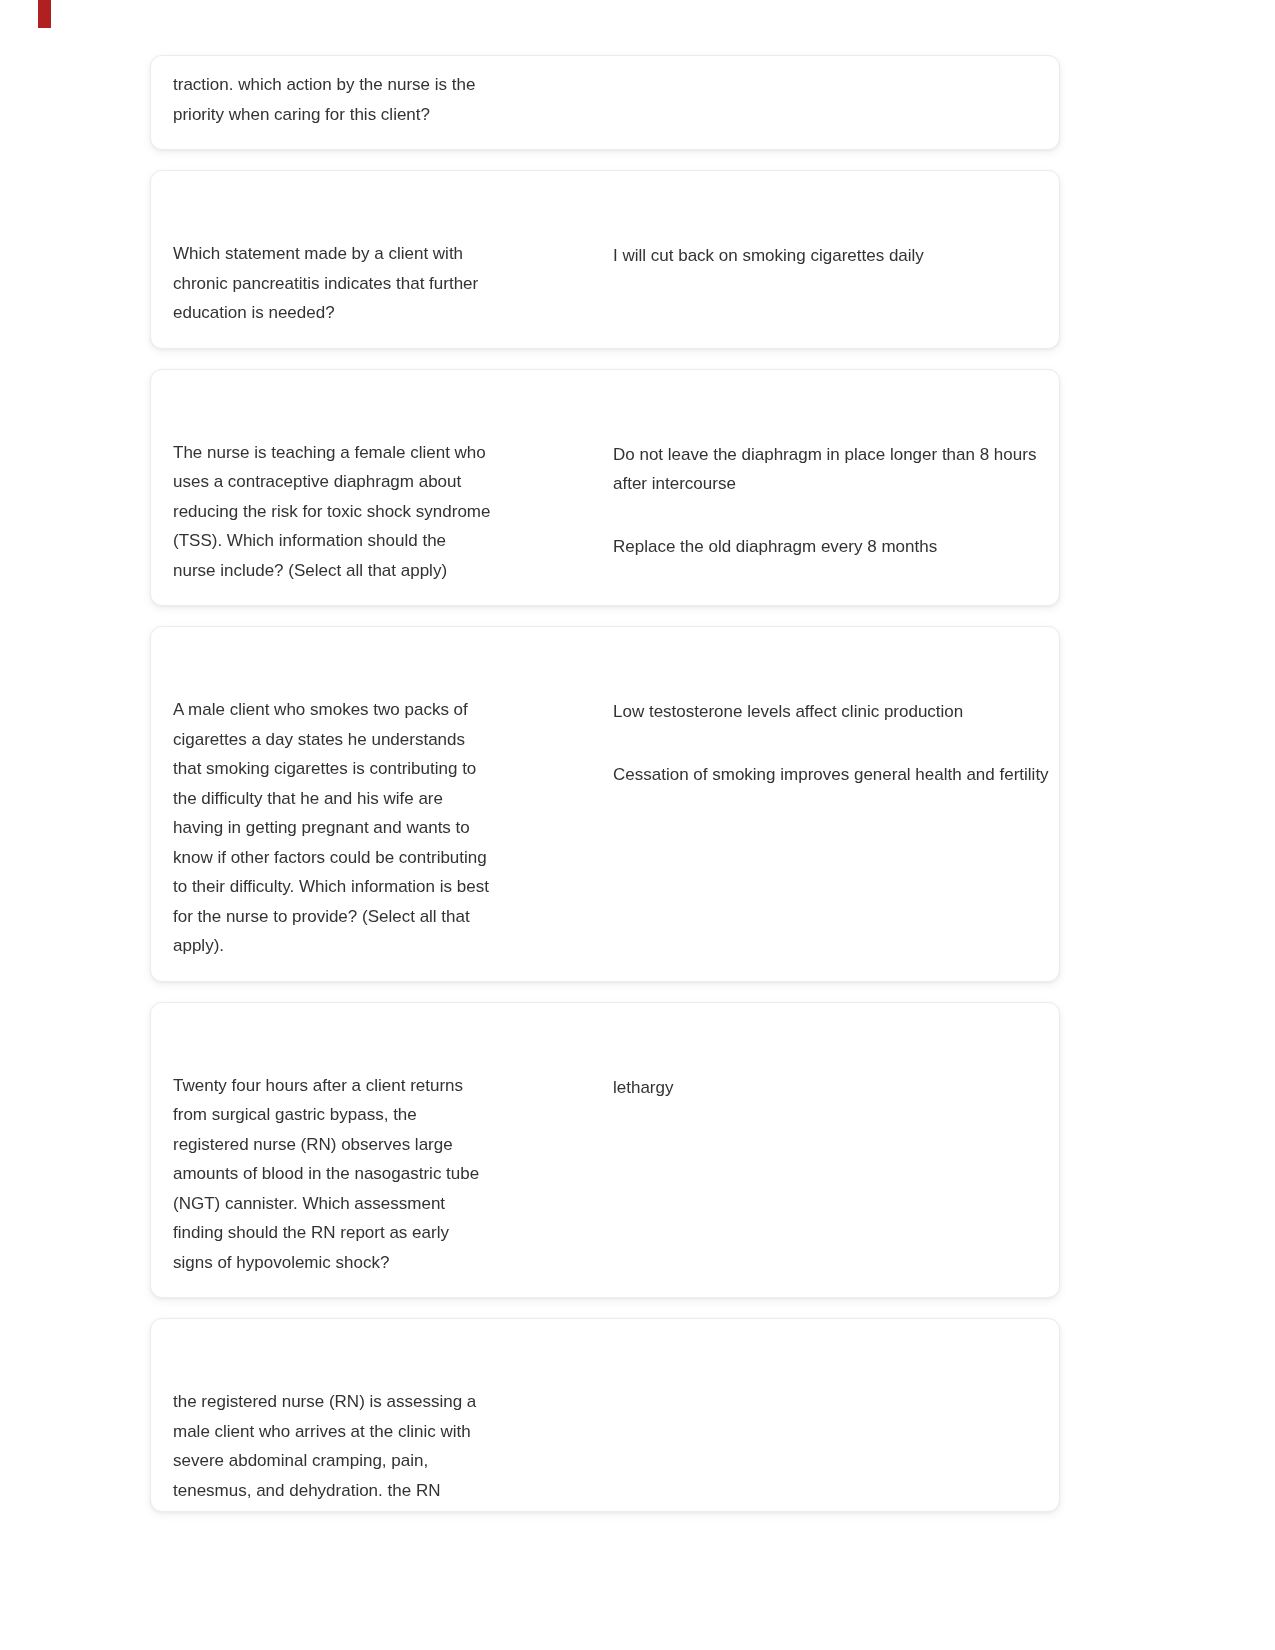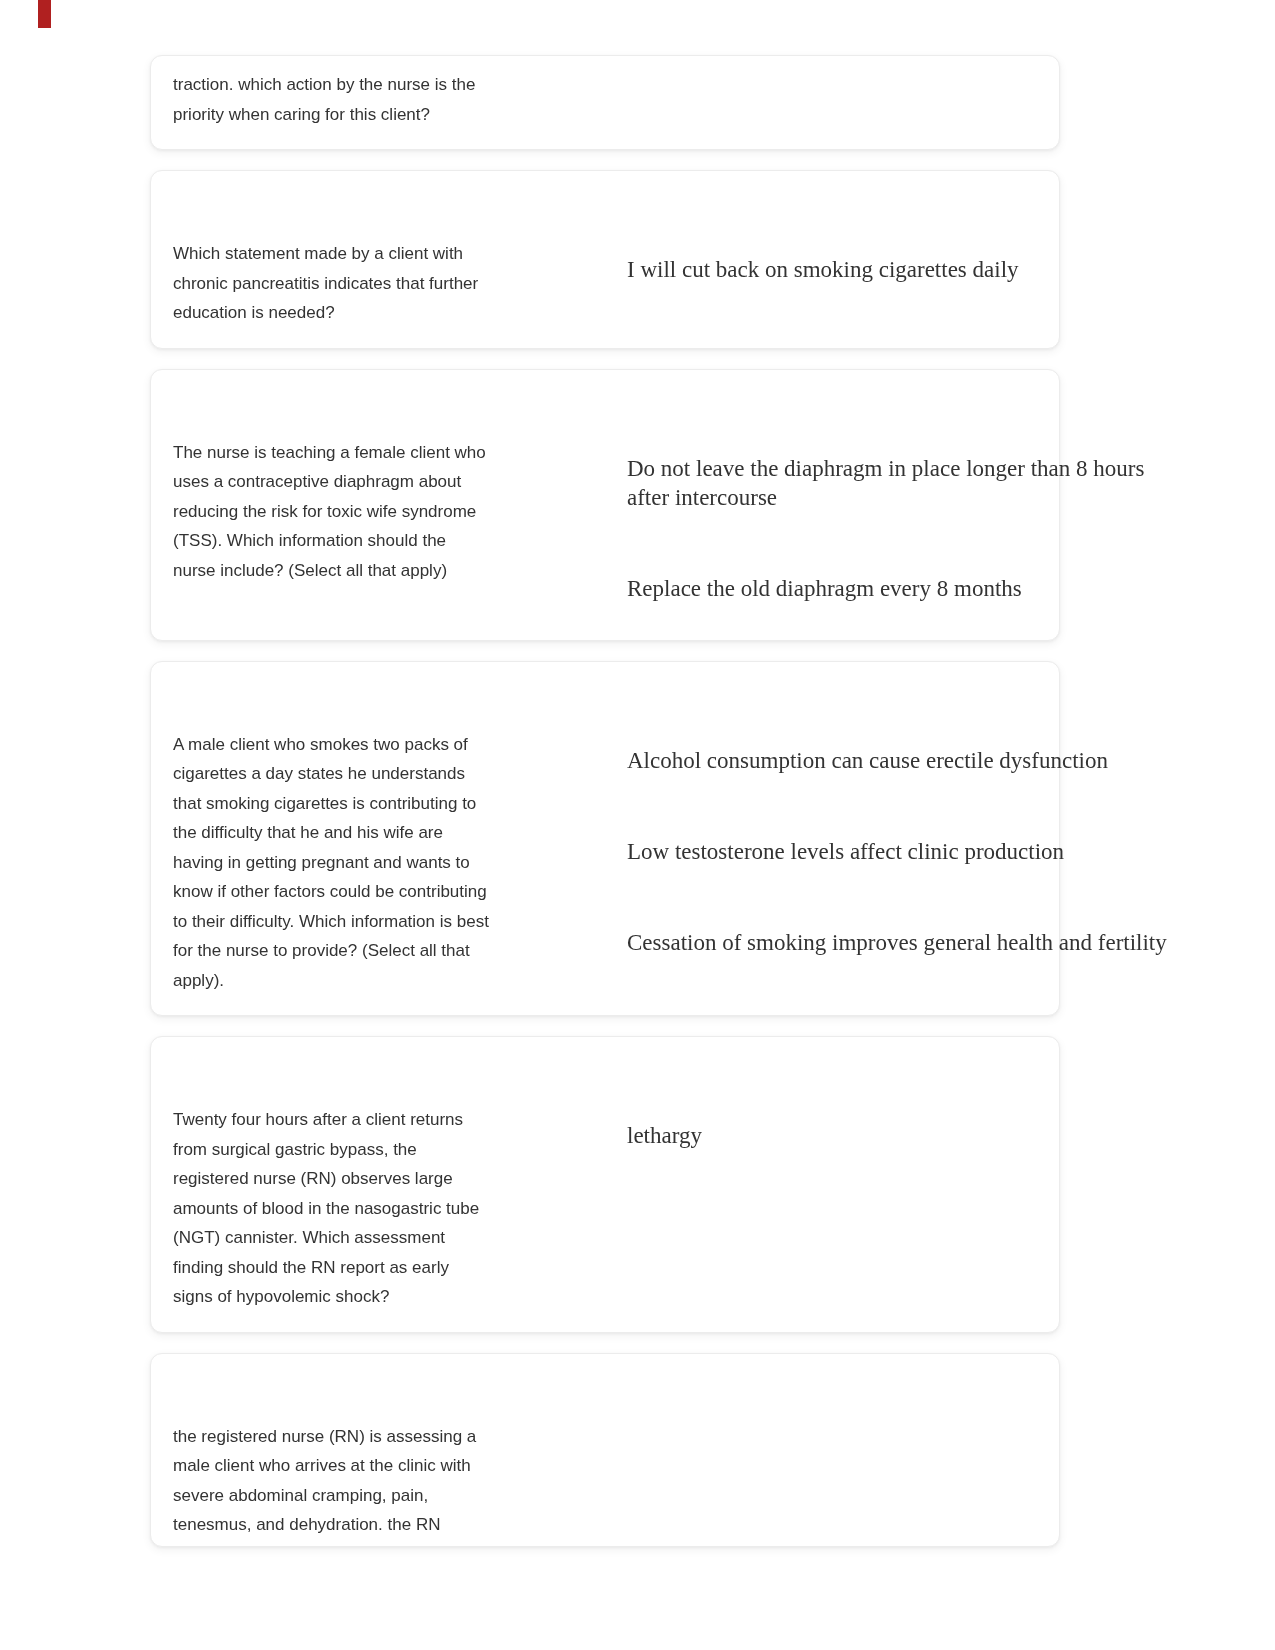--- a/index.html
+++ b/index.html
@@ -64,25 +64,24 @@
     white-space: pre-line;
   }
   .answers {
     flex: 0 0 600px;
     width: 600px;
     display: flex;
     flex-direction: column;
     gap: 29.5px;
   }
   .answer {
-    margin: 16px;
-    font-size: 23px;
+    margin: 2px;
+    font-size: 17px;
     line-height: 29.5px;
     white-space: pre-line;
-    font-family: Liberation Serif, serif;
   }
 </style>
 </head>
 <body>
 
 <div class="page">
   <div class="corner-marker" style="background: rgb(176, 32, 32);"></div>
   <main class="card-list">
       <section class="card">
     <div class="question">traction. which action by the nurse is the
@@ -93,41 +92,40 @@
     <div class="question">Which statement made by a client with
 chronic pancreatitis indicates that further
 education is needed?</div>
     <div class="answers">
           <p class="answer">I will cut back on smoking cigarettes daily</p>
         </div>
   </section>
       <section class="card">
     <div class="question">The nurse is teaching a female client who
 uses a contraceptive diaphragm about
-reducing the risk for toxic wife syndrome
+reducing the risk for toxic shock syndrome
 (TSS). Which information should the
 nurse include? (Select all that apply)</div>
     <div class="answers">
           <p class="answer">Do not leave the diaphragm in place longer than 8 hours
 after intercourse</p>
           <p class="answer">Replace the old diaphragm every 8 months</p>
         </div>
   </section>
       <section class="card">
     <div class="question">A male client who smokes two packs of
 cigarettes a day states he understands
 that smoking cigarettes is contributing to
 the difficulty that he and his wife are
 having in getting pregnant and wants to
 know if other factors could be contributing
 to their difficulty. Which information is best
 for the nurse to provide? (Select all that
 apply).</div>
     <div class="answers">
-          <p class="answer">Alcohol consumption can cause erectile dysfunction</p>
           <p class="answer">Low testosterone levels affect clinic production</p>
           <p class="answer">Cessation of smoking improves general health and fertility</p>
         </div>
   </section>
       <section class="card">
     <div class="question">Twenty four hours after a client returns
 from surgical gastric bypass, the
 registered nurse (RN) observes large
 amounts of blood in the nasogastric tube
 (NGT) cannister. Which assessment

